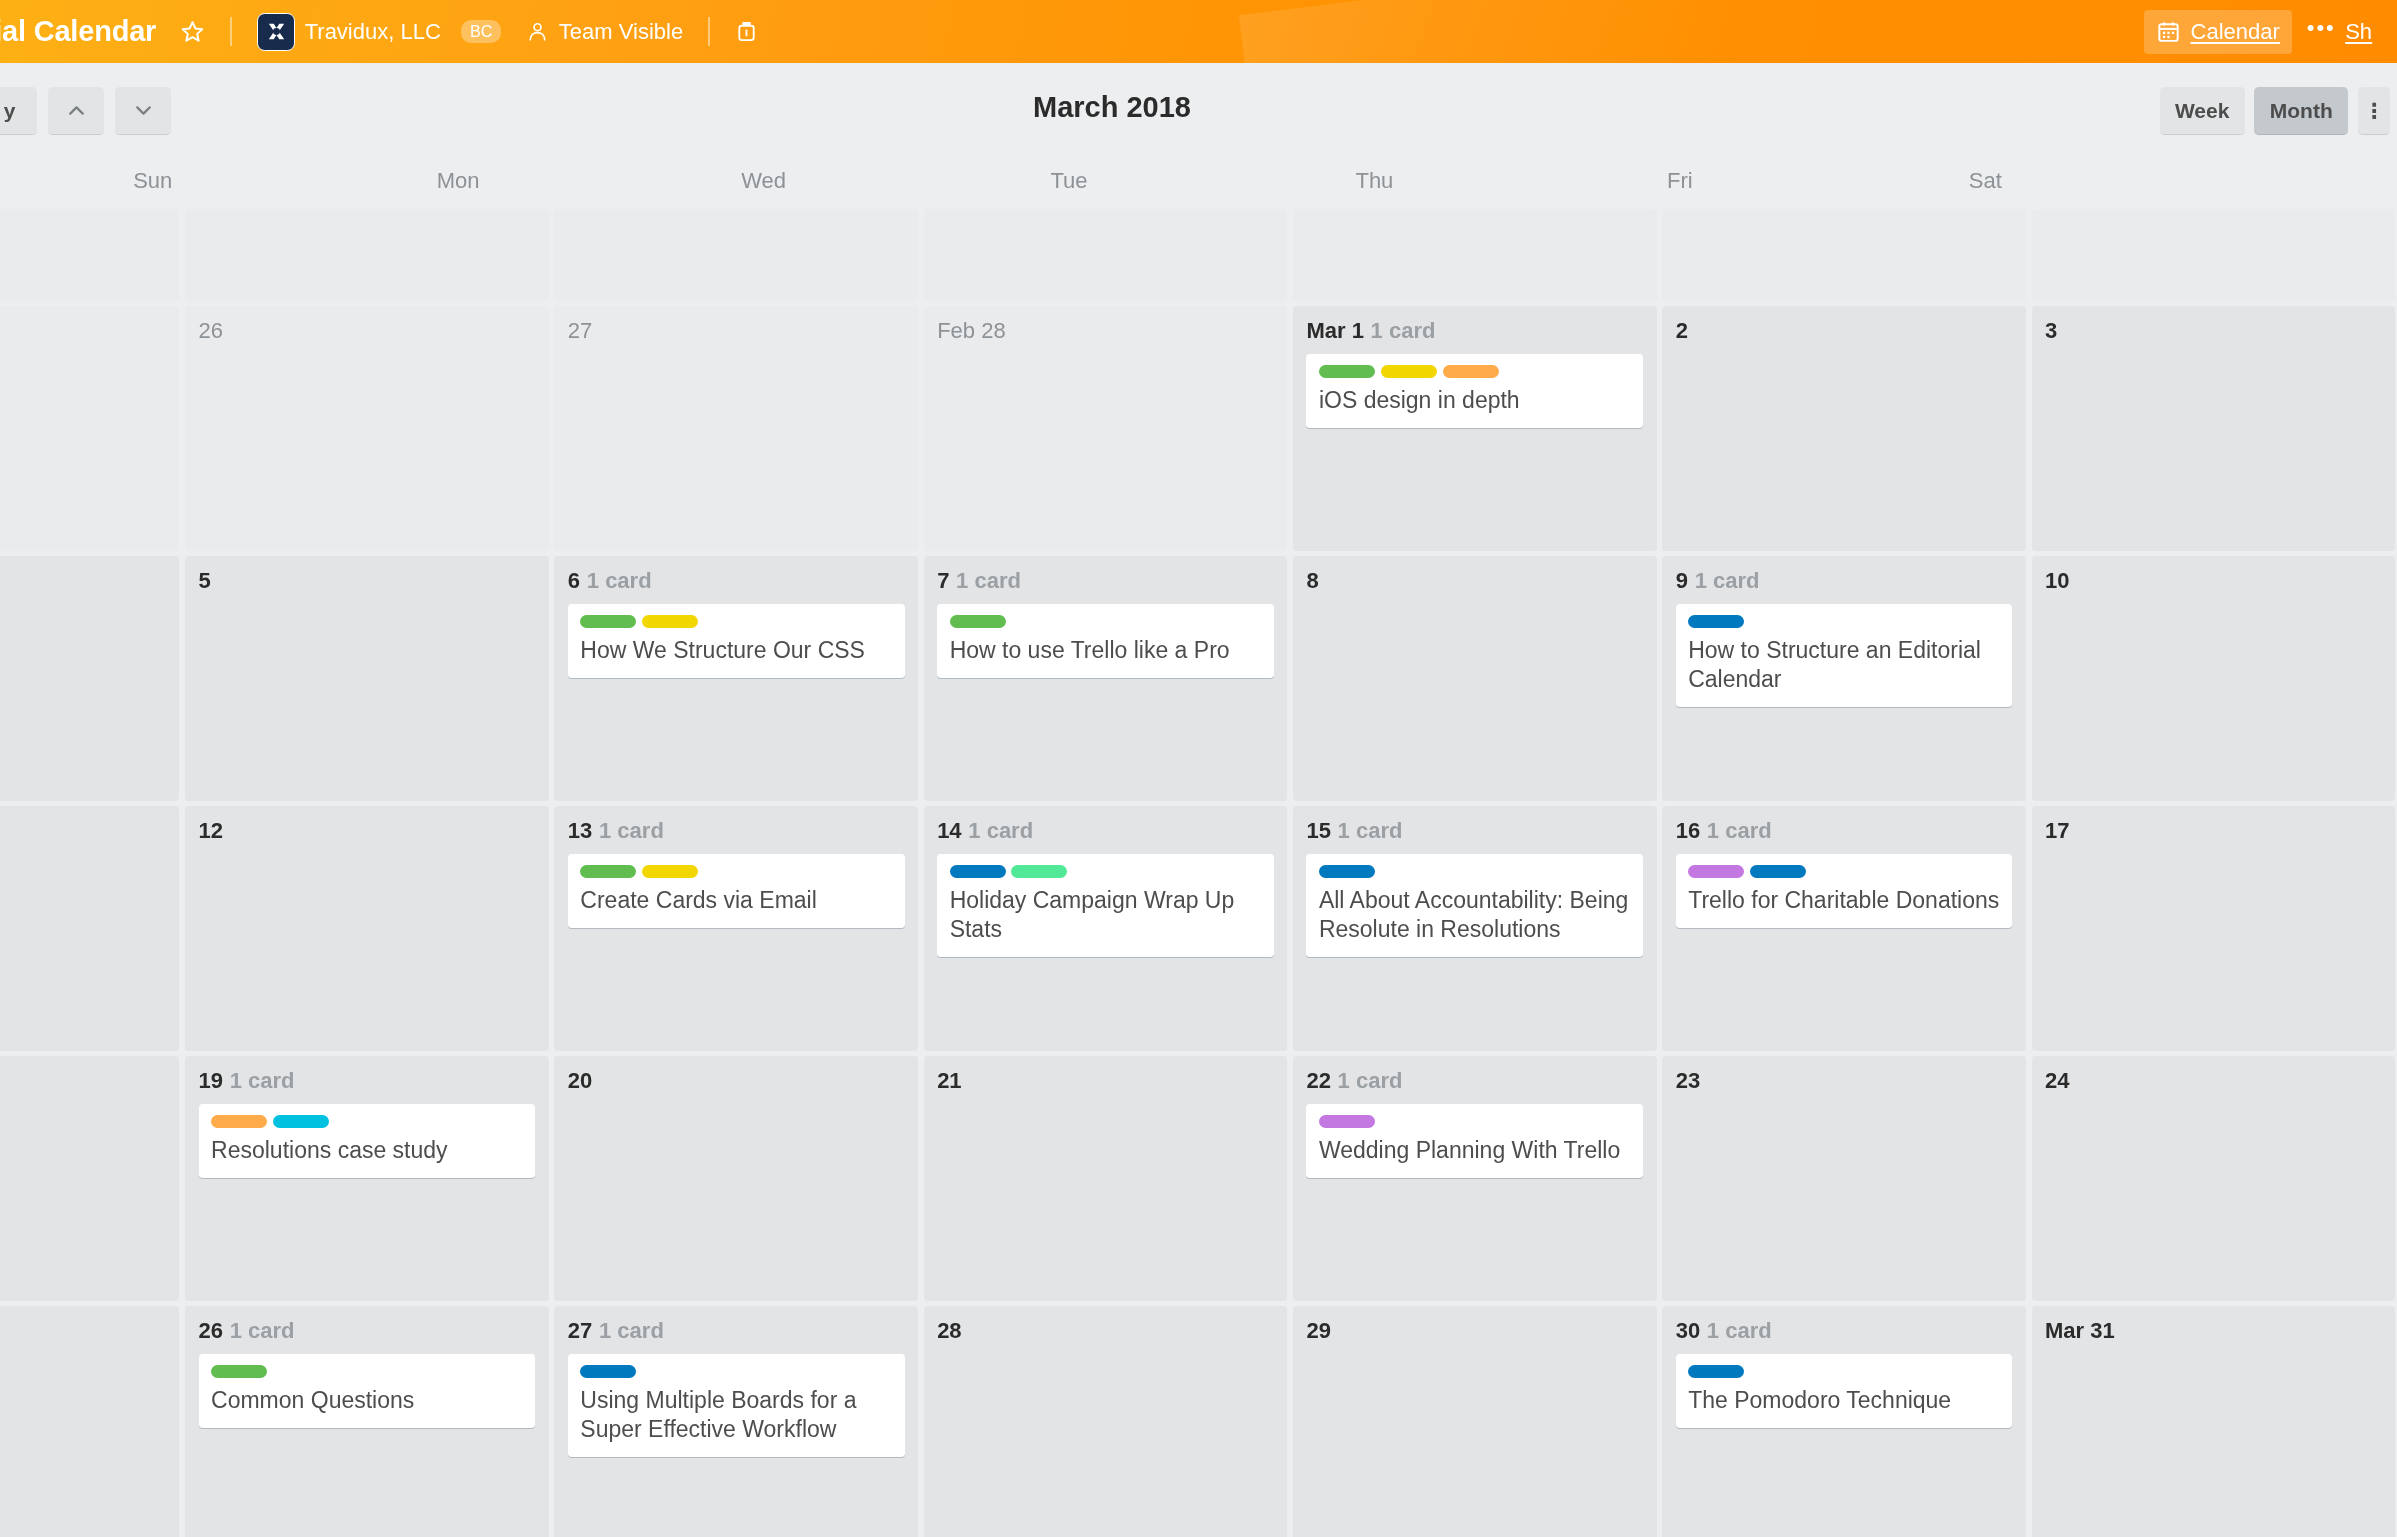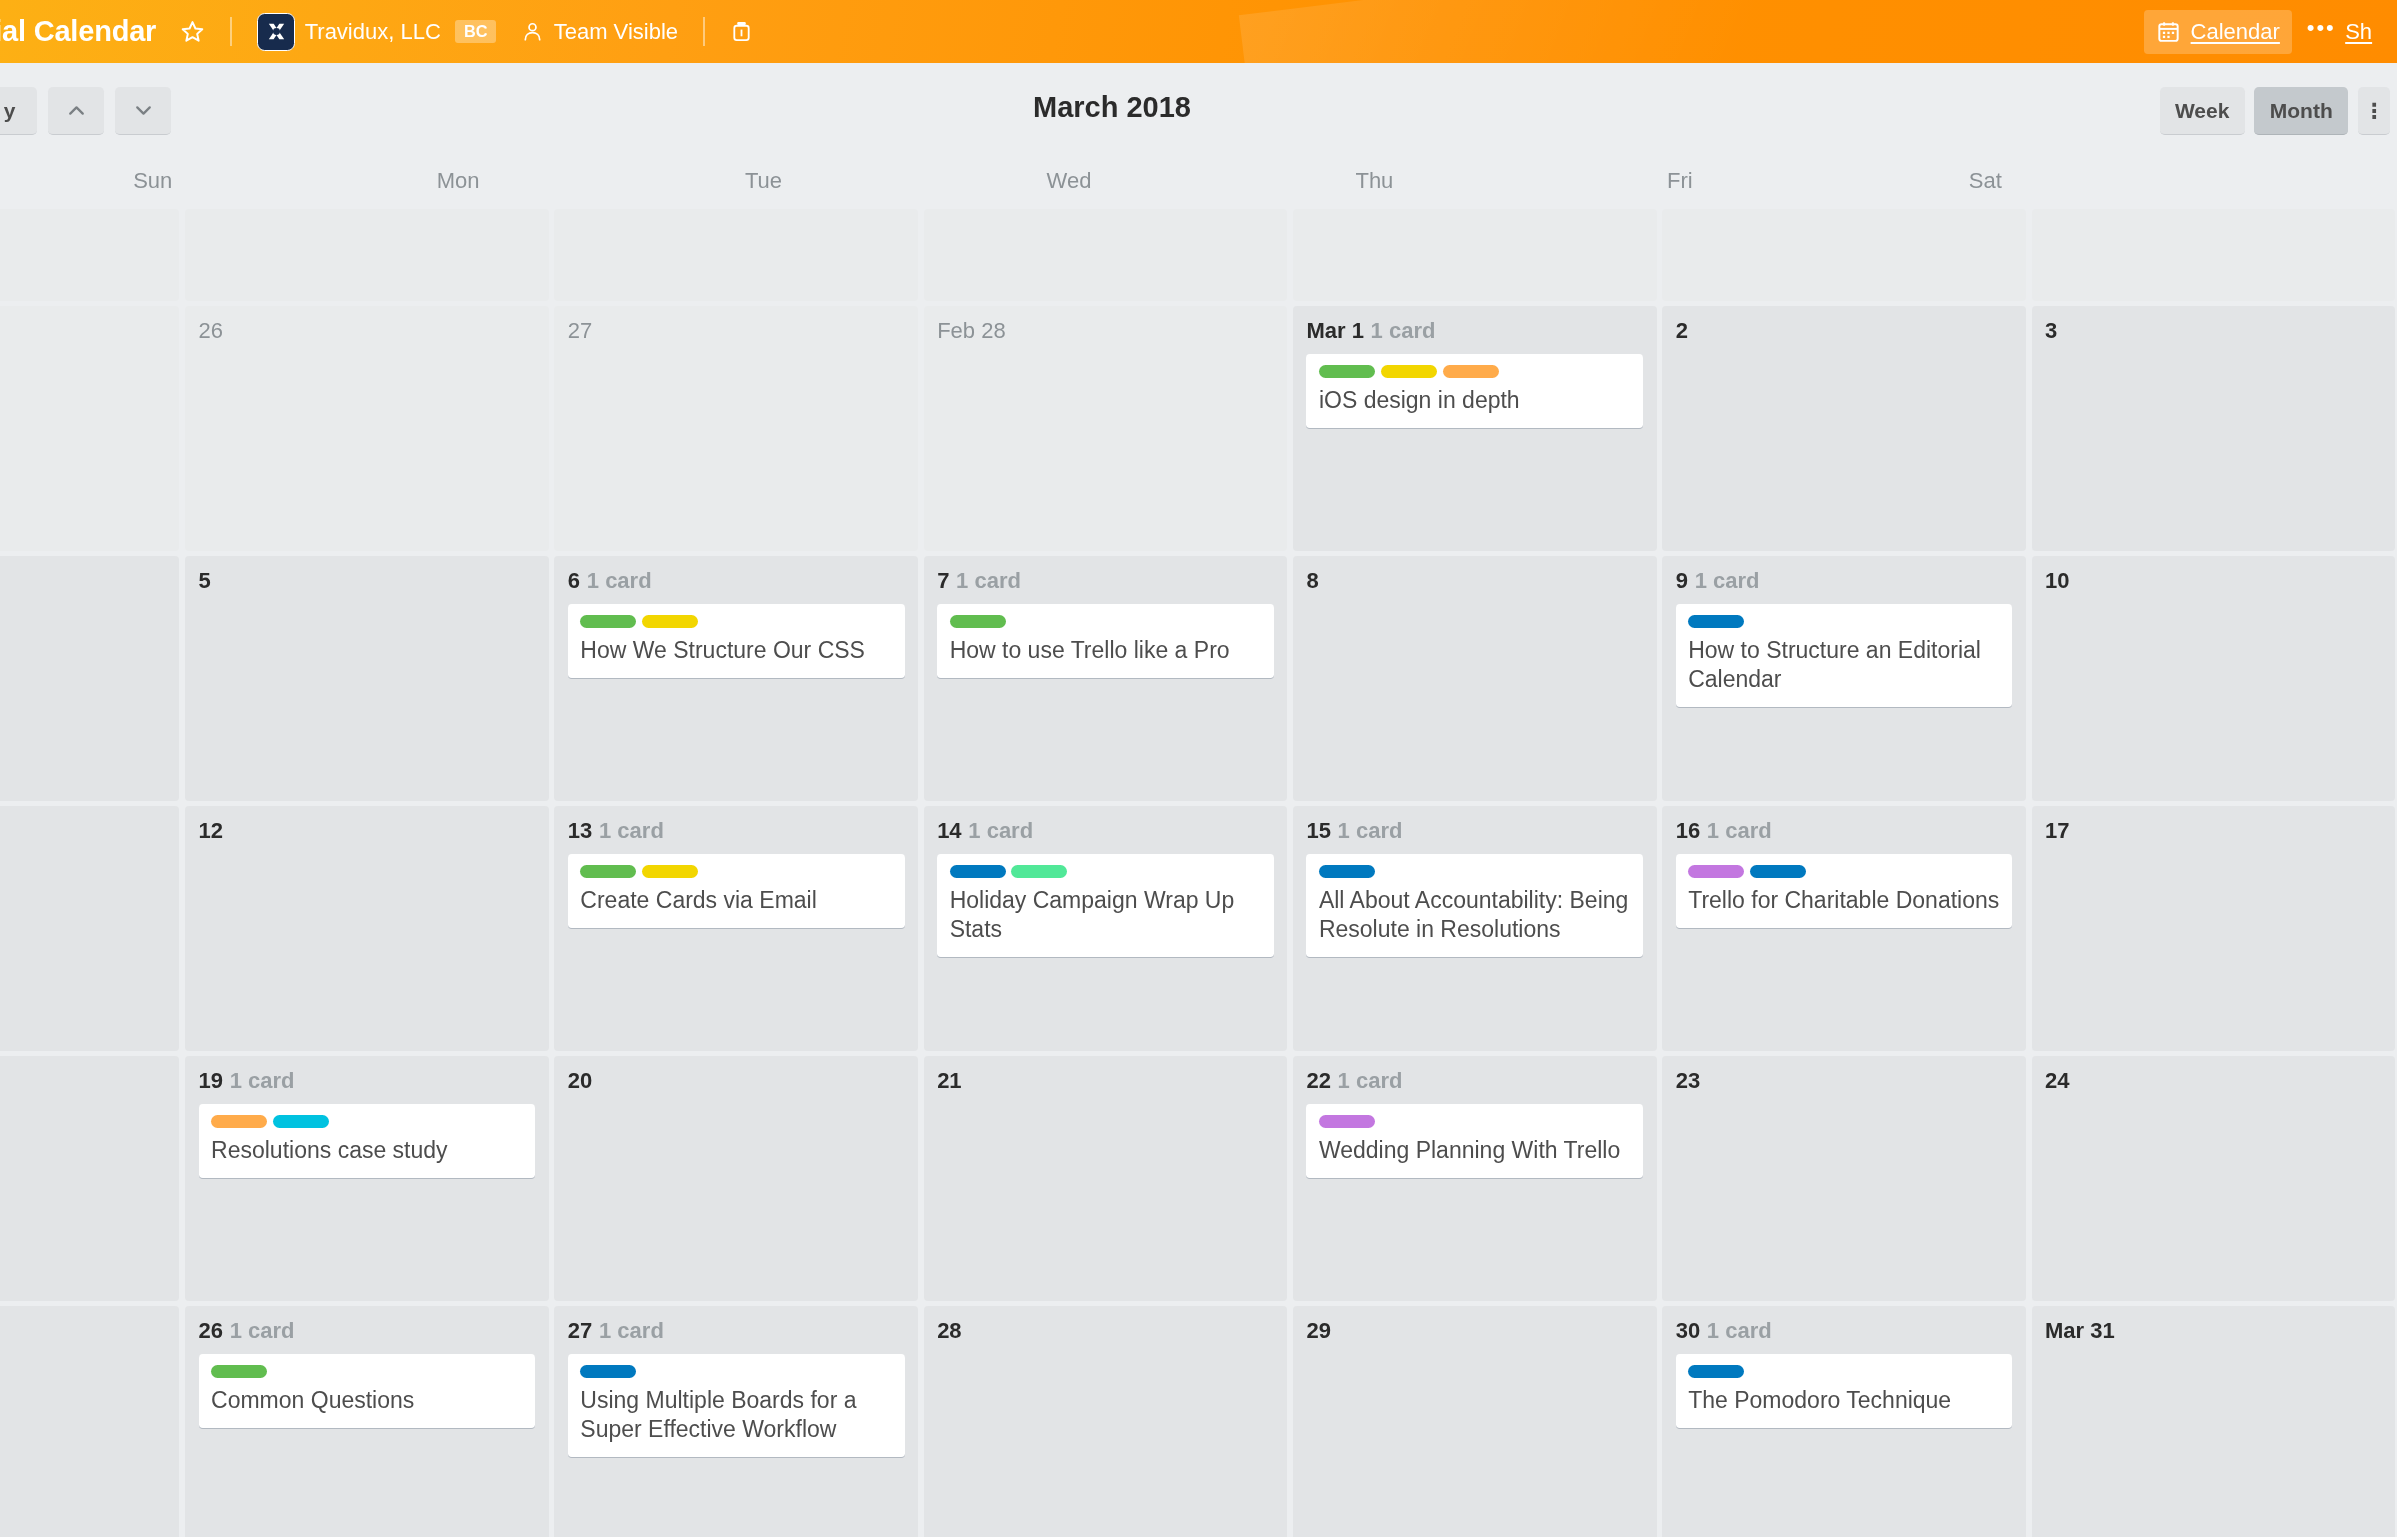--- a/index.html
+++ b/index.html
@@ -77,25 +77,25 @@
     background: #172b4d;
     border: 1.9px solid #ffffff;
     display: flex; align-items: center; justify-content: center;
     flex: none;
   }
   .org-logo svg { display:block; }
   .org-badge {
     background: rgba(255,255,255,0.32);
     color: #ffffff;
     font-size: 16.3px;
-    font-weight: bold;
-    border-radius: 3px;
+    font-weight: normal;
+    border-radius: 10px;
     padding: 3.8px 8.6px;
     line-height: 1;
-    margin-left: 5px;
+    margin-left: 11px;
   }
   .bh-right {
     display: flex;
     align-items: center;
     flex: none;
     gap: 1.9px;
   }
   .bh-btn.active-view {
     background: rgba(255,255,255,0.22);
   }
@@ -338,22 +338,22 @@
   <div class="tb-right">
     <button class="tb-btn">Week</button>
     <button class="tb-btn selected">Month</button>
     <button class="tb-btn" style="min-width:25px;padding:0 5.8px;">⋮</button>
   </div>
 </div>
 
 <div class="weekday-row" id="weekday-row">
     <div class="weekday-cell">Sun</div>
     <div class="weekday-cell">Mon</div>
+    <div class="weekday-cell">Wed</div>
     <div class="weekday-cell">Tue</div>
-    <div class="weekday-cell">Wed</div>
     <div class="weekday-cell">Thu</div>
     <div class="weekday-cell">Fri</div>
     <div class="weekday-cell">Sat</div>
   </div>
 
 <div class="cal-grid" id="cal-grid">
     <div class="week-row first">
       <div class="day-cell other-month"></div>
       <div class="day-cell other-month"></div>
       <div class="day-cell other-month"></div>

